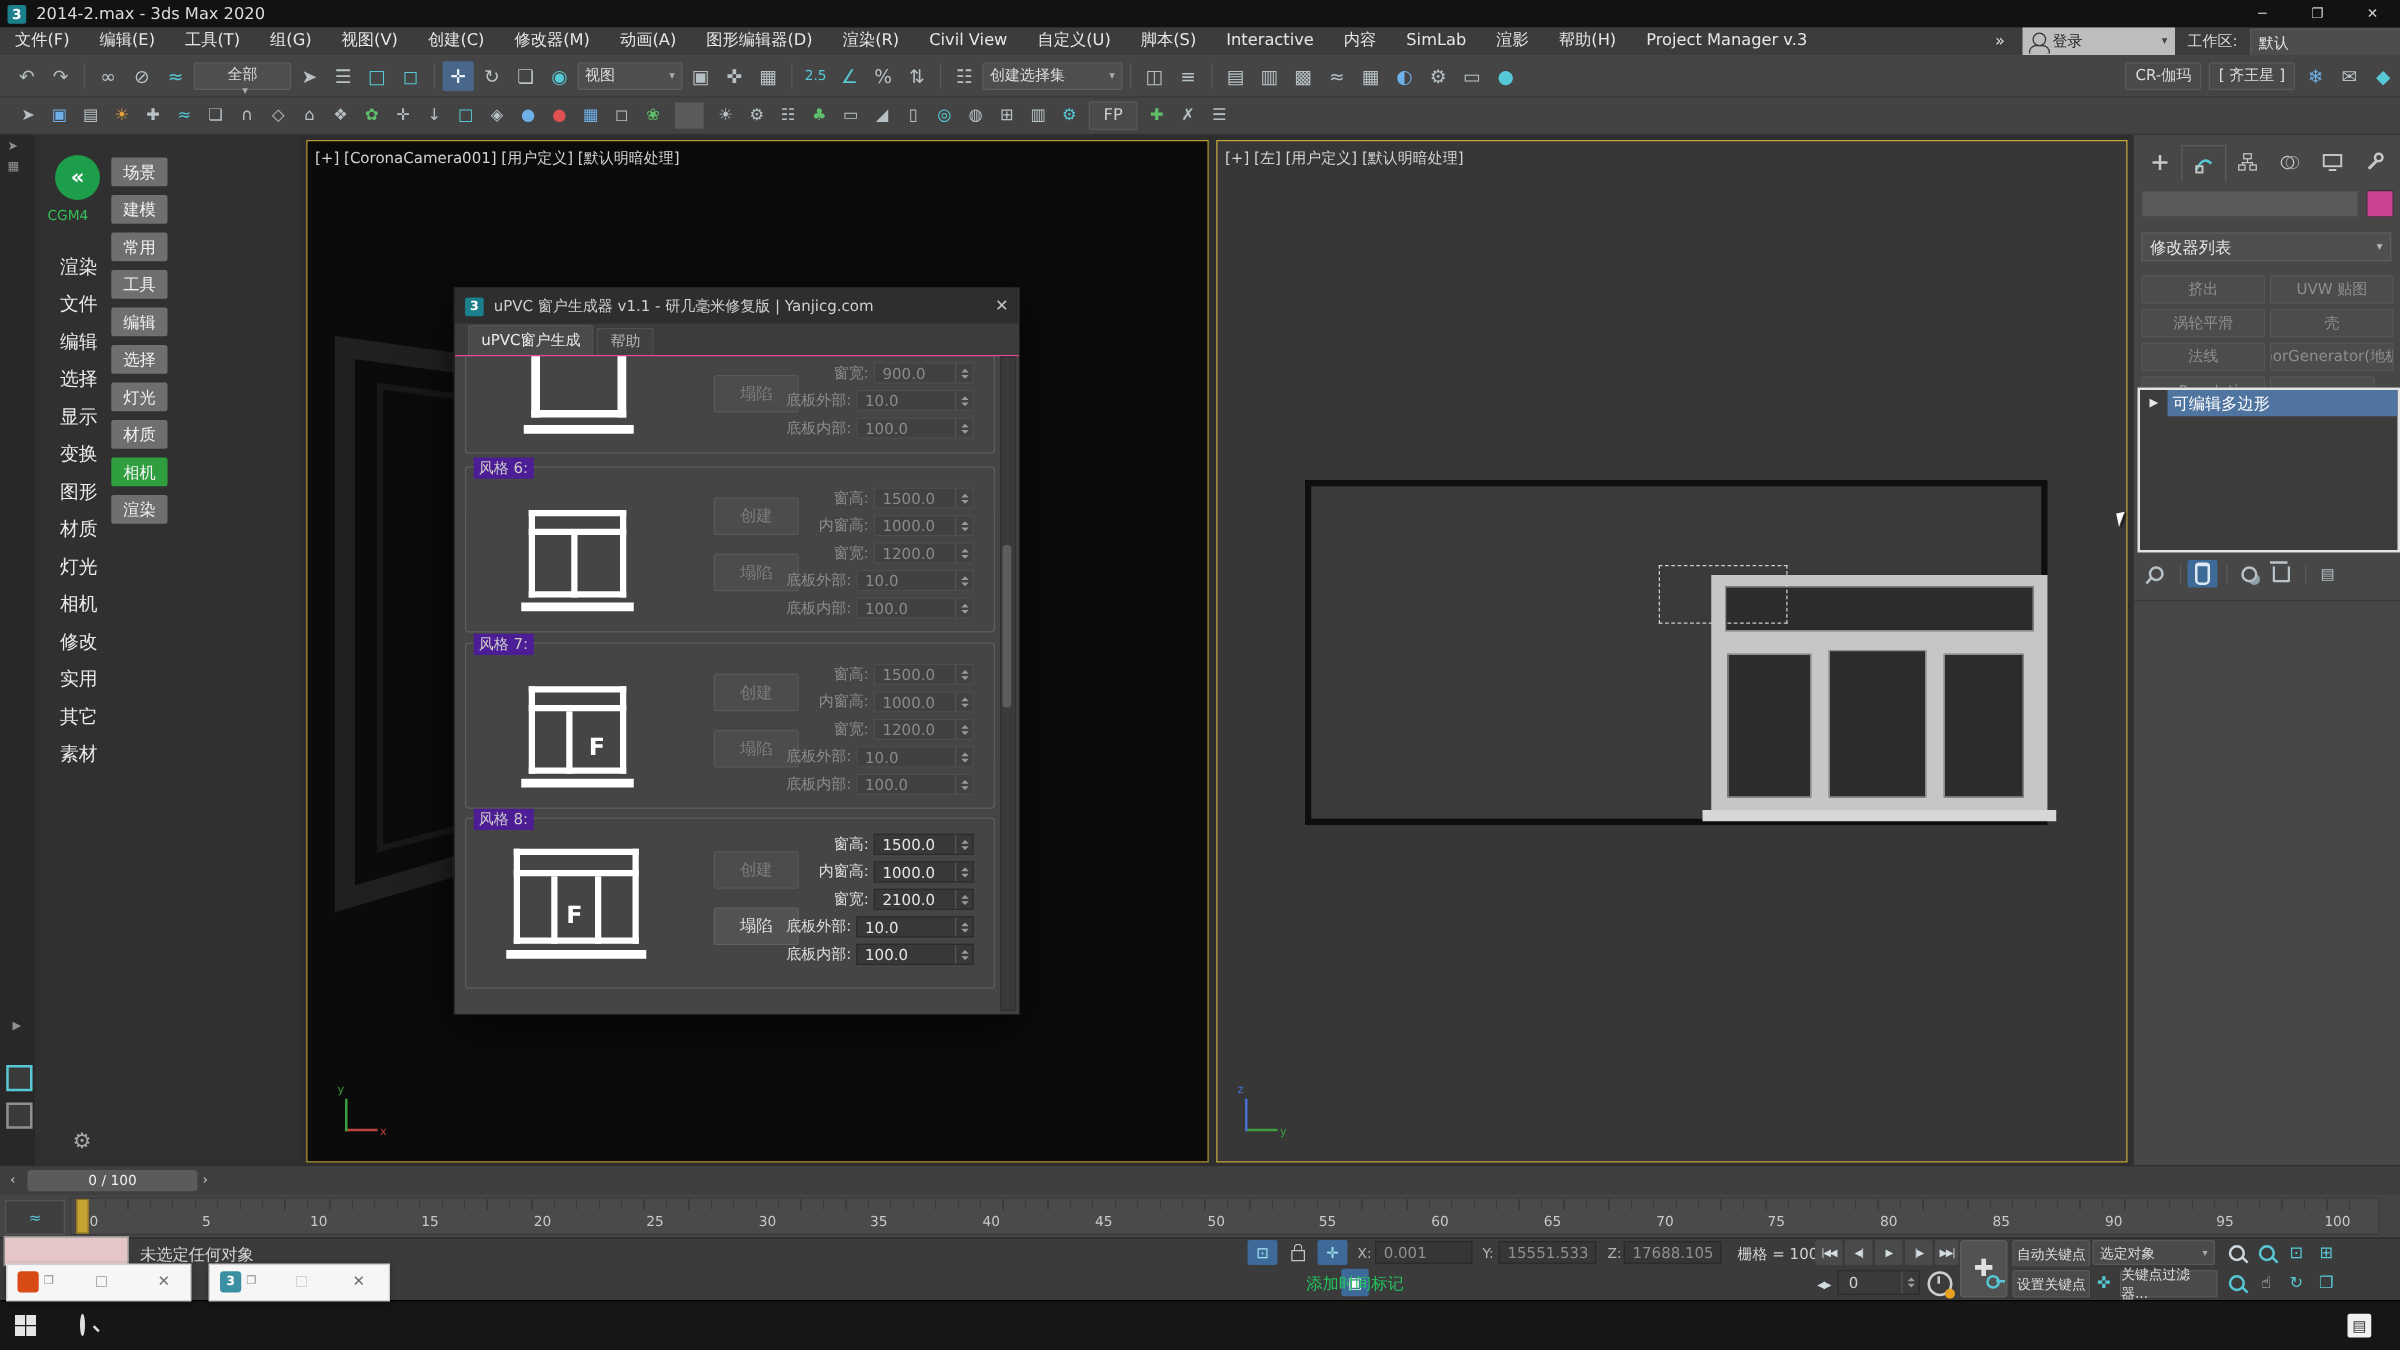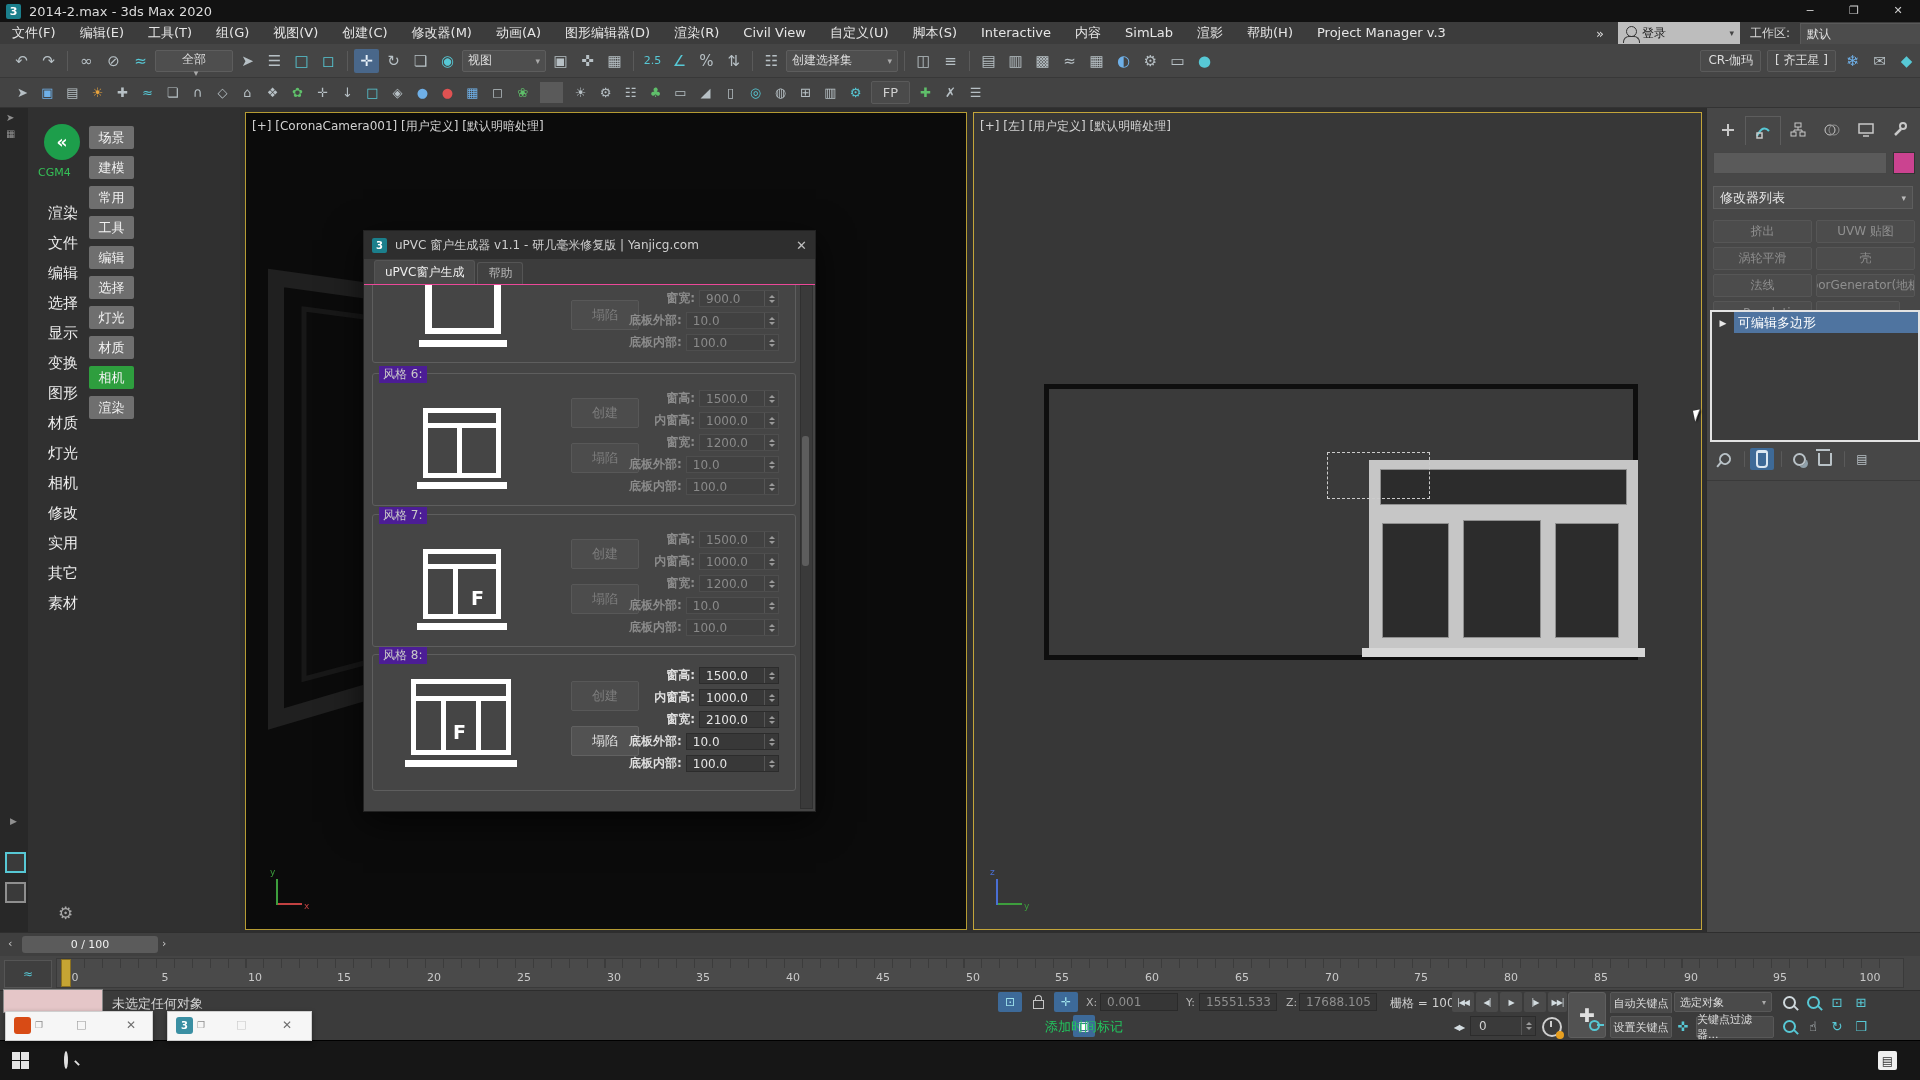--- a/index.html
+++ b/index.html
@@ -203,21 +203,21 @@
   #dlg-body{position:absolute;left:0;top:54px;width:100%;height:526px;overflow:hidden;}
   #dlg-scroll{position:absolute;right:2px;top:0;width:11px;height:522px;background:#3a3a3a;border:1px solid #303030;}
   #dlg-scroll .thumb{position:absolute;left:1px;top:150px;width:7px;height:130px;background:#5d5d5d;border-radius:3px;}
   .gsec{position:absolute;left:8px;width:424px;border:1px solid #5e5e5e;border-radius:3px;box-sizing:border-box;}
   .gsec-label{position:absolute;top:-8px;left:6px;background:#4c1d95;padding:0 4px;color:#c9c9c9;font-size:12px;}
   .gbtn{position:absolute;left:198px;width:68px;height:30px;background:#4c4c4c;border:1px solid #585858;border-radius:2px;
     color:#7d7d7d;font-size:13px;display:flex;align-items:center;justify-content:center;}
   .gbtn.en{color:#e0e0e0;background:#525252;border-color:#616161;}
   .fields{position:absolute;right:16px;width:150px;}
   .frow{display:flex;align-items:center;justify-content:flex-end;height:17px;margin-bottom:5px;}
-  .flabel{color:#8b8b8b;font-size:12px;margin-right:4px;white-space:nowrap;font-weight:bold;}
+  .flabel{color:#8b8b8b;font-size:12px;margin-right:4px;white-space:nowrap;}
   .fbox{width:80px;height:17px;background:#414141;border:1px solid #4e4e4e;display:flex;align-items:center;box-sizing:border-box;}
   .fval{color:#8a8a8a;font-size:12px;padding-left:6px;flex:1;}
   .frow:nth-of-type(n+4) .fbox{width:98px;}
   .s5 .frow:nth-of-type(n+2) .fbox{width:98px;}
   .s8 .flabel{color:#dedede;}
   .s8 .fval{color:#e4e4e4;}
   .s8 .fbox{background:#383838;border-color:#2c2c2c;}
   
   .gicon{position:absolute;}
   .gicon .bar{position:absolute;background:#fff;}

